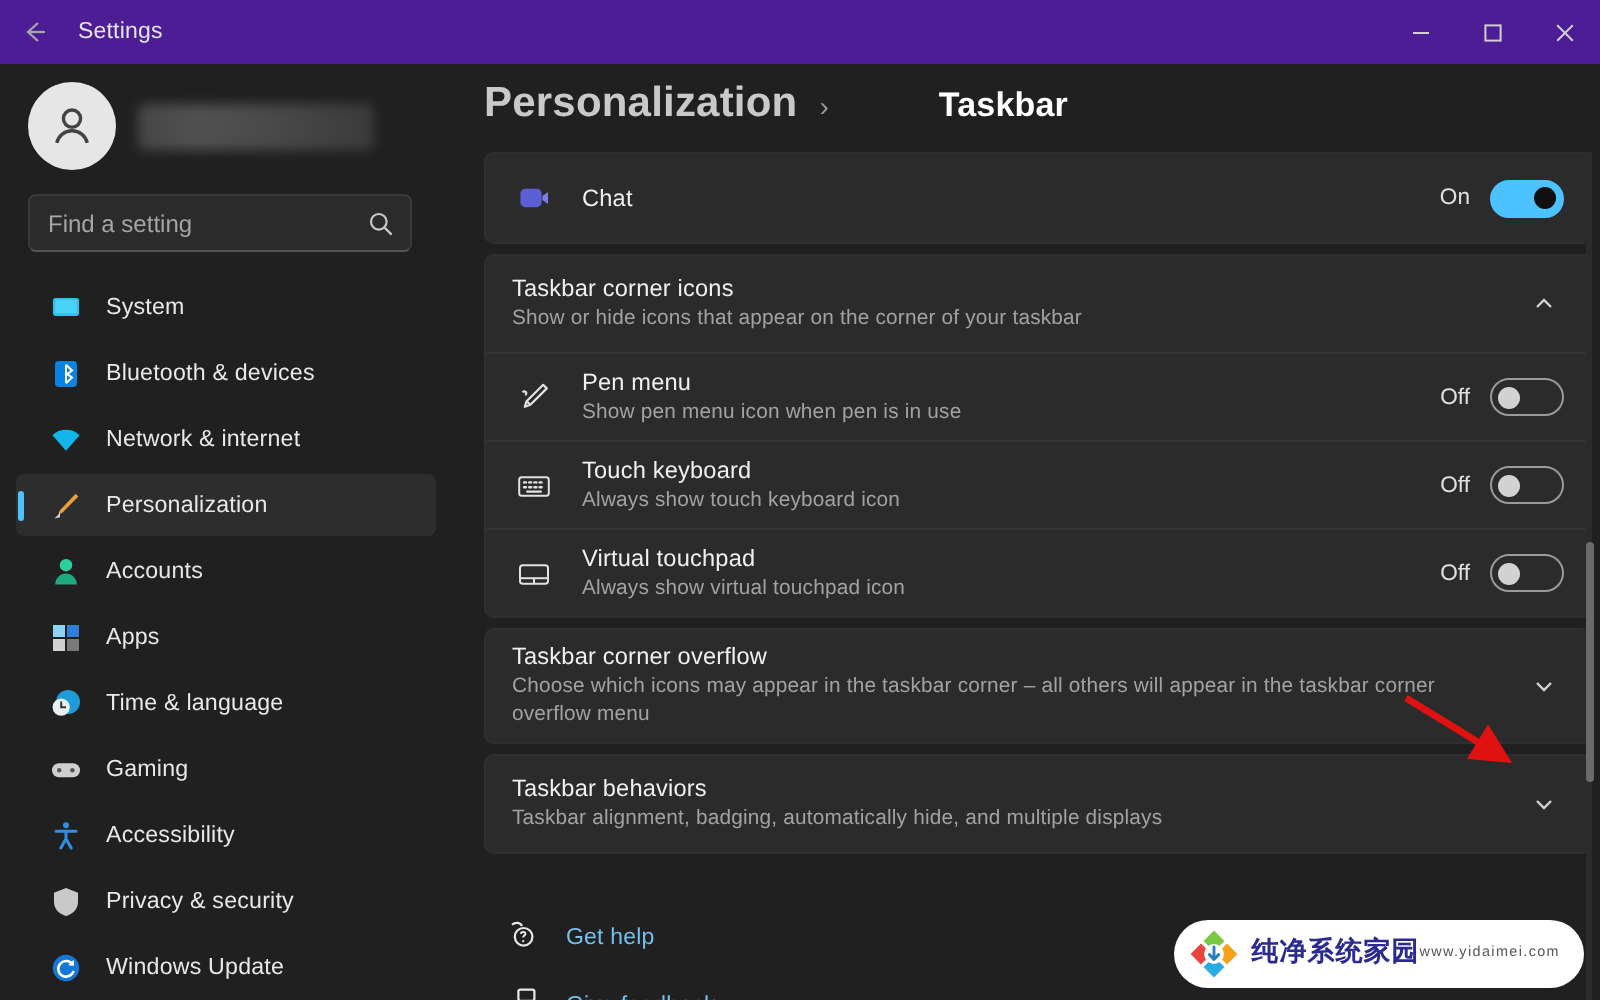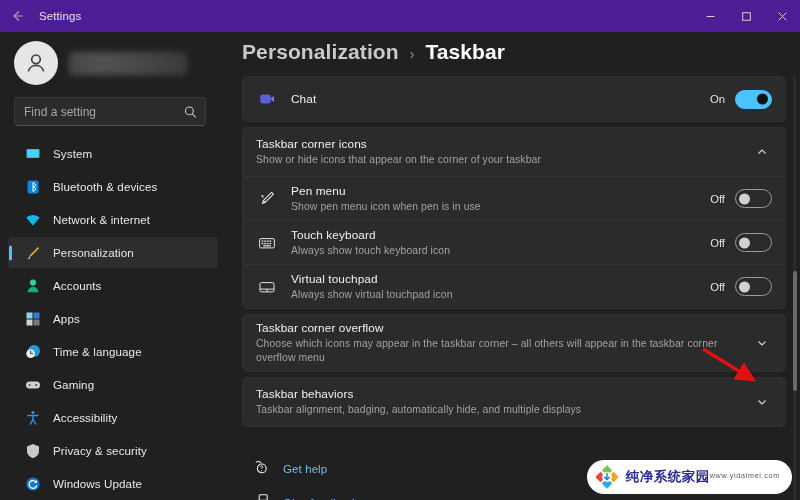--- a/index.html
+++ b/index.html
@@ -203,32 +203,33 @@
   }
   .bc-parent {
     font-size: 21px;
     color: #c9c9c9;
     font-weight: 600;
     cursor: pointer;
     letter-spacing: .1px;
   }
   .bc-sep { font-size: 14px; color: #9a9a9a; }
   .bc-current {
-    font-size: 21px;
+    font-size: 17px;
     color: #ffffff;
     font-weight: 600;
     letter-spacing: .1px;
+    margin-left: 44px;
   }
 
   .scrollarea {
     flex: 1;
     min-height: 0;
     overflow: hidden;
     position: relative;
-    padding-right: 14px;
+    padding-right: 4px;
   }
 
   .card {
     background: #2b2b2b;
     border: 1px solid #303030;
     border-radius: 5px;
     margin-bottom: 5px;
     overflow: hidden;
   }
 

